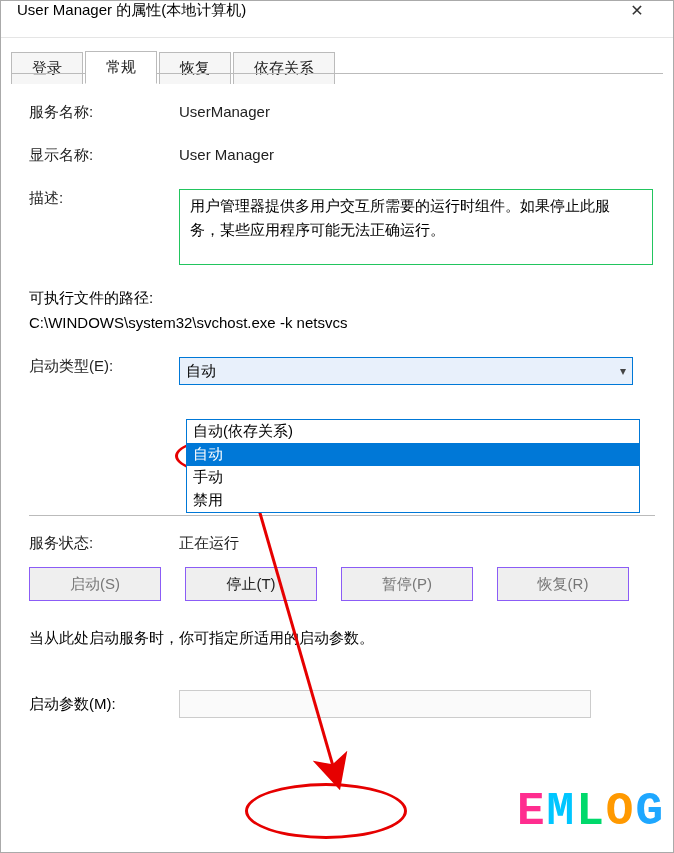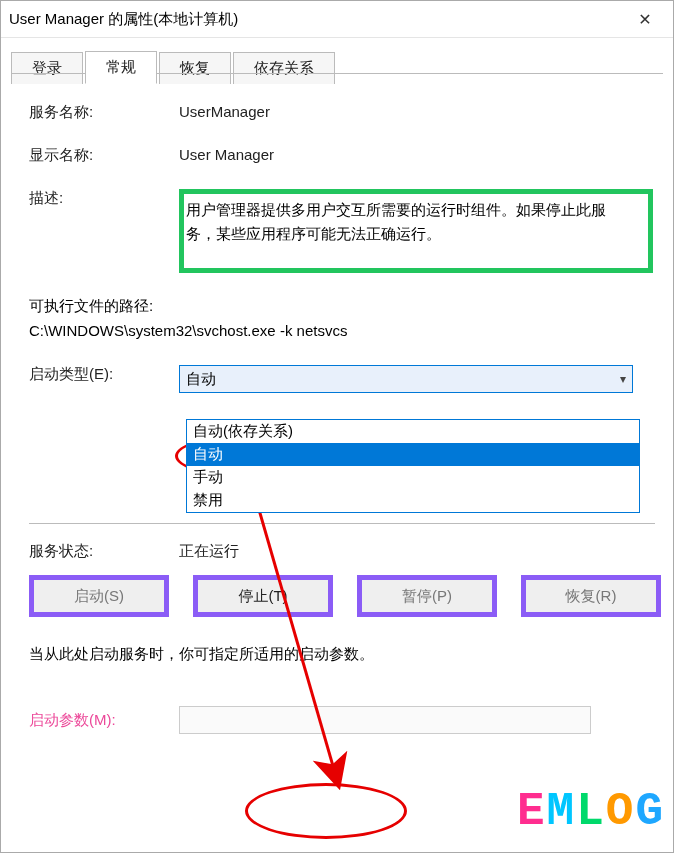--- a/index.html
+++ b/index.html
@@ -1,45 +1,45 @@
 <!DOCTYPE html>
 <html><head>
 <meta charset="utf-8">
 <style>
   html,body{margin:0;padding:0;width:674px;height:853px;overflow:hidden;
     font-family:"Microsoft YaHei","Segoe UI",Tahoma,sans-serif;font-size:15px;
     color:#000;background:#fff}
   .window{width:674px;height:853px;border:1px solid #aaa;box-sizing:border-box;
     position:relative;background:#fff}
-  .titlebar{display:flex;align-items:center;height:36px;padding:0 8px;
+  .titlebar{display:flex;align-items:flex-start;height:36px;padding:0 16px;
     background:#fff;border-bottom:1px solid #e5e5e5}
   .titlebar .title{flex:1;font-size:15px}
   .titlebar .close{width:40px;text-align:center;font-size:16px;color:#333;
     cursor:pointer}
   .tabs{display:flex;align-items:flex-end;margin:12px 10px 0 10px;position:relative}
   .tab{padding:6px 20px;border:1px solid #bbb;border-bottom:none;margin-right:2px;
     background:#f6f6f6;font-size:15px;color:#222;cursor:pointer;position:relative;top:1px}
   .tab.active{background:#fff;border-bottom:1px solid #fff;z-index:2}
   .tabline{position:absolute;left:10px;right:10px;top:72px;border-top:1px solid #bbb}
   .page{padding:20px 18px 10px 28px}
   .row{display:flex;align-items:flex-start;margin-bottom:24px}
   .lbl{width:150px;color:#222}
   .val{flex:1;color:#222}
-  .desc-box{border:5px solid #22c55e;width:440px;height:66px;padding:4px 22px 4px 2px;
+  .desc-box{border:1px solid #22c55e;width:440px;height:66px;padding:4px 22px 4px 10px;
     line-height:1.6;position:relative;overflow-y:scroll}
   .select{border:1px solid #0078d7;height:26px;width:440px;display:flex;
     align-items:center;padding:0 6px;justify-content:space-between;background:#e8f0fb}
   .select .arrow{font-size:12px;color:#444}
   .dropdown{position:absolute;border:1px solid #0078d7;background:#fff;width:452px;
     left:185px;top:418px;z-index:10}
   .dropdown .opt{padding:2px 6px;color:#000;cursor:pointer}
   .dropdown .opt.sel{background:#0078d7;color:#fff}
   .sep{border-top:1px solid #bbb;margin:0 0 18px 0}
   .btn{display:inline-flex;align-items:center;justify-content:center;
-    height:32px;border:5px solid #8b5cf6;background:#efefef;color:#777;
+    height:32px;border:1px solid #8b5cf6;background:#efefef;color:#777;
     font-size:15px;min-width:130px}
   .btns4{display:flex;gap:24px;margin-top:14px}
   .btns4 .btn{min-width:130px}
   .param-input{border:1px solid #ccc;height:26px;width:410px;background:#fafafa}
   .footer{position:absolute;right:18px;bottom:22px;display:flex;gap:20px}
   .footer .btn{min-width:120px;color:#222}
   .anno{position:absolute;pointer-events:none}
   .ellipse{border:3px solid #e60000;border-radius:50%}
   .watermark{position:absolute;right:2px;bottom:14px;background:#fff;
     padding:0 6px;font-weight:900;font-size:46px;letter-spacing:2px;
@@ -116,21 +116,21 @@
     <div class="btns4">
       <div class="btn">启动(S)</div>
       <div class="btn" style="color:#222">停止(T)</div>
       <div class="btn">暂停(P)</div>
       <div class="btn">恢复(R)</div>
     </div>
 
     <div style="margin-top:28px">当从此处启动服务时，你可指定所适用的启动参数。</div>
 
     <div class="row" style="margin-top:42px;align-items:center">
-      <div class="lbl" style="color:#ec4899">启动参数(M):</div>
+      <div class="lbl" style="color:#000000">启动参数(M):</div>
       <div class="param-input"></div>
     </div>
 
   </div>
 
   <div class="footer">
     <div class="btn" style="min-width:120px">确定</div>
   </div>
 
   <div class="anno ellipse" style="left:174px;top:434px;width:130px;height:36px"></div>

